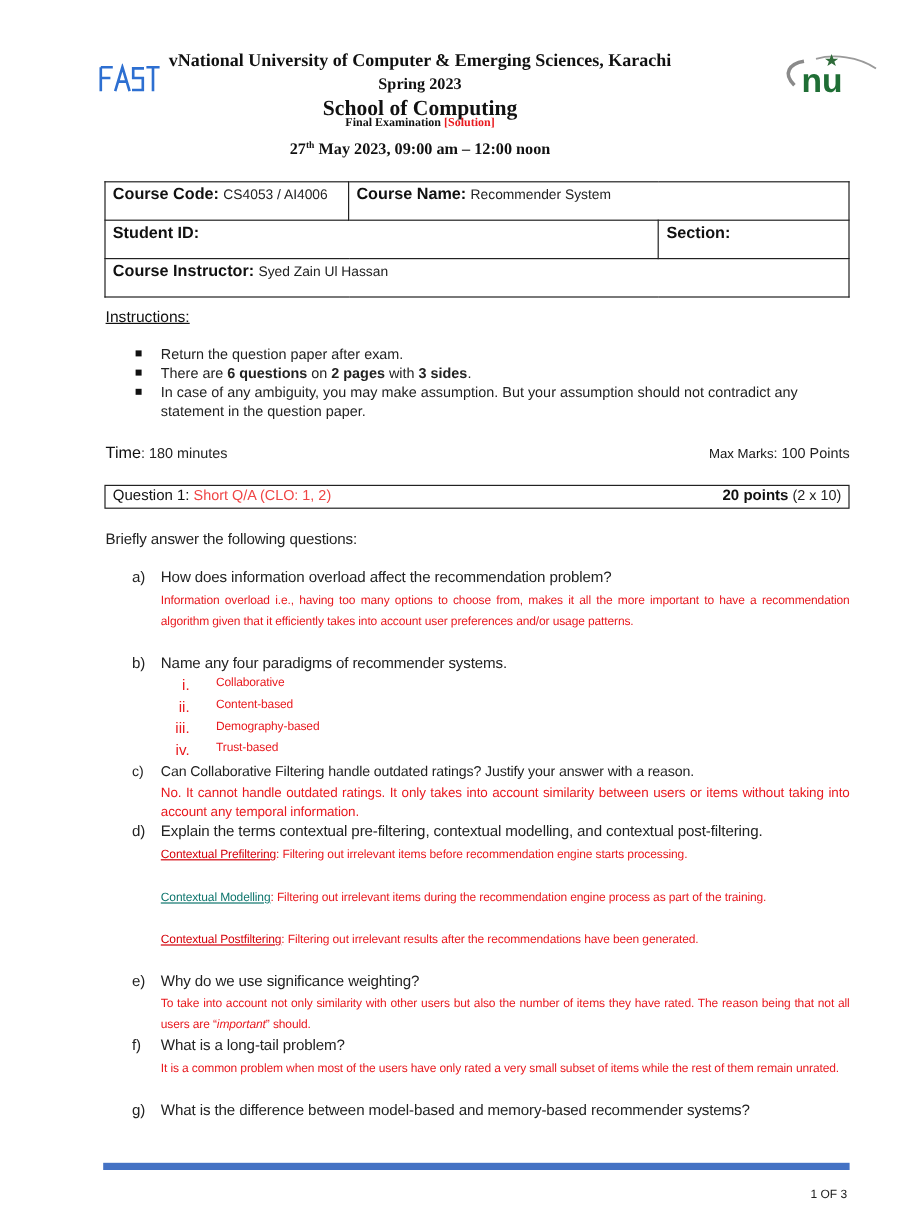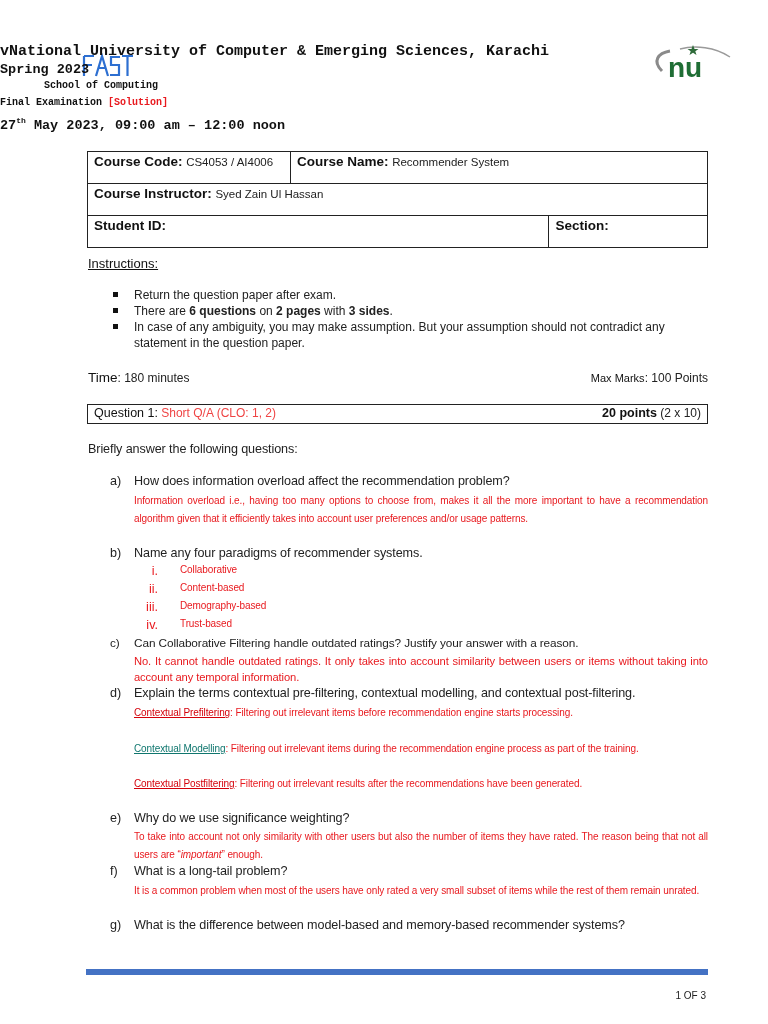--- a/index.html
+++ b/index.html
@@ -1,20 +1,20 @@
 <!DOCTYPE html>
 <html><head>
 <meta charset="utf-8">
 <style>
   html, body { margin:0; padding:0; background:#ffffff; }
   body { width:768px; height:1024px; position:relative; overflow:hidden;
          font-family:"Liberation Sans", sans-serif; color:#111; }
   .abs { position:absolute; }
-  .hdr { position:absolute; left:0; width:700px; text-align:left;
-         font-family:Liberation Mono, monospace; font-weight:bold; color:#111; }
+  .hdr { position:absolute; left:0; width:700px; text-align:center;
+         font-family:Liberation Serif, serif; font-weight:bold; color:#111; }
   .red { color:#e8191e; }
   .q { font-size:12.6px; color:#222; letter-spacing:-0.1px; }
   .ans { font-size:10px; color:#e8191e; letter-spacing:-0.1px; }
   .just { text-align:justify; text-align-last:left; }
   table.info { position:absolute; left:87px; top:151px; width:621px; border-collapse:collapse; }
   table.info td { border:1px solid #222; vertical-align:top; padding:2px 6px; height:27px;
                   font-size:13px; }
   .lbl { font-weight:bold; font-size:13.5px; }
   .val { font-size:11.5px; color:#222; }
   ul.instr { list-style:none; margin:0; padding:0; }
@@ -39,21 +39,21 @@
   <svg width="82" height="40" viewBox="0 0 82 40">
     <path d="M20 8 C8 10 2 18 12 28" fill="none" stroke="#8a8a8a" stroke-width="3"></path>
     <path d="M30 6 C45 2 65 4 80 14" fill="none" stroke="#9a9a9a" stroke-width="1.5"></path>
     <polygon points="43,2 44.5,6 48.5,6 45.3,8.3 46.5,12 43,9.8 39.5,12 40.7,8.3 37.5,6 41.5,6" fill="#2f6b3a"></polygon>
     <text x="18" y="34" font-family="Liberation Sans, sans-serif" font-weight="bold" font-size="28" fill="#1f6e35">nu</text>
   </svg>
 </div>
 
 <div class="hdr" style="top:43px;font-size:15px;">vNational University of Computer &amp; Emerging Sciences, Karachi</div>
 <div class="hdr" style="top:62px;font-size:13.5px;">Spring 2023</div>
-<div class="hdr" style="top:80px;font-size:10px;padding-left:44px;">School of Computing</div>
+<div class="hdr" style="top:80px;font-size:18px;">School of Computing</div>
 <div class="hdr" style="top:97px;font-size:10px;">
   <span>Final Examination</span>
   <span class="red">[Solution]</span>
 </div>
 <div class="hdr" style="top:116px;font-size:13.5px;">
   <span>27</span><sup style="font-size:8px;">th</sup><span> May 2023, 09:00 am – 12:00 noon</span>
 </div>
 
 <table class="info">
   <tbody>
@@ -61,31 +61,31 @@
     <td style="width:190px;">
       <span class="lbl">Course Code:</span>
       <span class="val">CS4053 / AI4006</span>
     </td>
     <td colspan="2">
       <span class="lbl">Course Name:</span>
       <span class="val">Recommender System</span>
     </td>
   </tr>
   <tr>
-    <td colspan="3">
-      <span class="lbl">Course Instructor:</span>
-      <span class="val">Syed Zain Ul Hassan</span>
-    </td>
-  </tr>
-  <tr>
     <td colspan="2" style="width:298px;">
       <span class="lbl">Student ID:</span>
     </td>
     <td>
       <span class="lbl">Section:</span>
+    </td>
+  </tr>
+  <tr>
+    <td colspan="3">
+      <span class="lbl">Course Instructor:</span>
+      <span class="val">Syed Zain Ul Hassan</span>
     </td>
   </tr>
 </tbody>
   </table>
 
 <div class="abs" style="left:88px;top:256px;font-size:13px;text-decoration:underline;color:#111;">Instructions:</div>
 <div class="abs" style="left:134px;top:287px;width:580px;">
   <ul class="instr">
     <li><span class="bullet"></span><span>Return the question paper after exam.</span></li>
     <li><span class="bullet"></span><span>There are </span><b>6 questions</b><span> on </span><b>2 pages</b><span> with </span><b>3 sides</b><span>.</span></li>
@@ -138,21 +138,21 @@
 <div class="abs ans just" style="left:134px;top:740px;width:574px;line-height:18px;">
   <span style="color:#0f766e;text-decoration:underline;">Contextual Modelling</span><span>: Filtering out irrelevant items during the recommendation engine process as part of the training.</span>
 </div>
 <div class="abs ans just" style="left:134px;top:775px;width:574px;line-height:18px;">
   <span style="color:#d4000a;text-decoration:underline;">Contextual Postfiltering</span><span>: Filtering out irrelevant results after the recommendations have been generated.</span>
 </div>
 
 <div class="abs q" style="left:110px;top:811px;">e)</div>
 <div class="abs q" style="left:134px;top:811px;">Why do we use significance weighting?</div>
 <div class="abs ans just" style="left:134px;top:828px;width:574px;line-height:18px;">
-  <span>To take into account not only similarity with other users but also the number of items they have rated. The reason being that not all users are “</span><i>important</i><span>” enough.</span>
+  <span>To take into account not only similarity with other users but also the number of items they have rated. The reason being that not all users are “</span><i>important</i><span>” should.</span>
 </div>
 
 <div class="abs q" style="left:110px;top:864px;">f)</div>
 <div class="abs q" style="left:134px;top:864px;">What is a long-tail problem?</div>
 <div class="abs ans just" style="left:134px;top:882px;width:574px;line-height:18px;">It is a common problem when most of the users have only rated a very small subset of items while the rest of them remain unrated.</div>
 
 <div class="abs q" style="left:110px;top:918px;">g)</div>
 <div class="abs q" style="left:134px;top:918px;">What is the difference between model-based and memory-based recommender systems?</div>
 
 <div class="abs" style="left:86px;top:969px;width:622px;height:6px;background:#4472c4;"></div>

